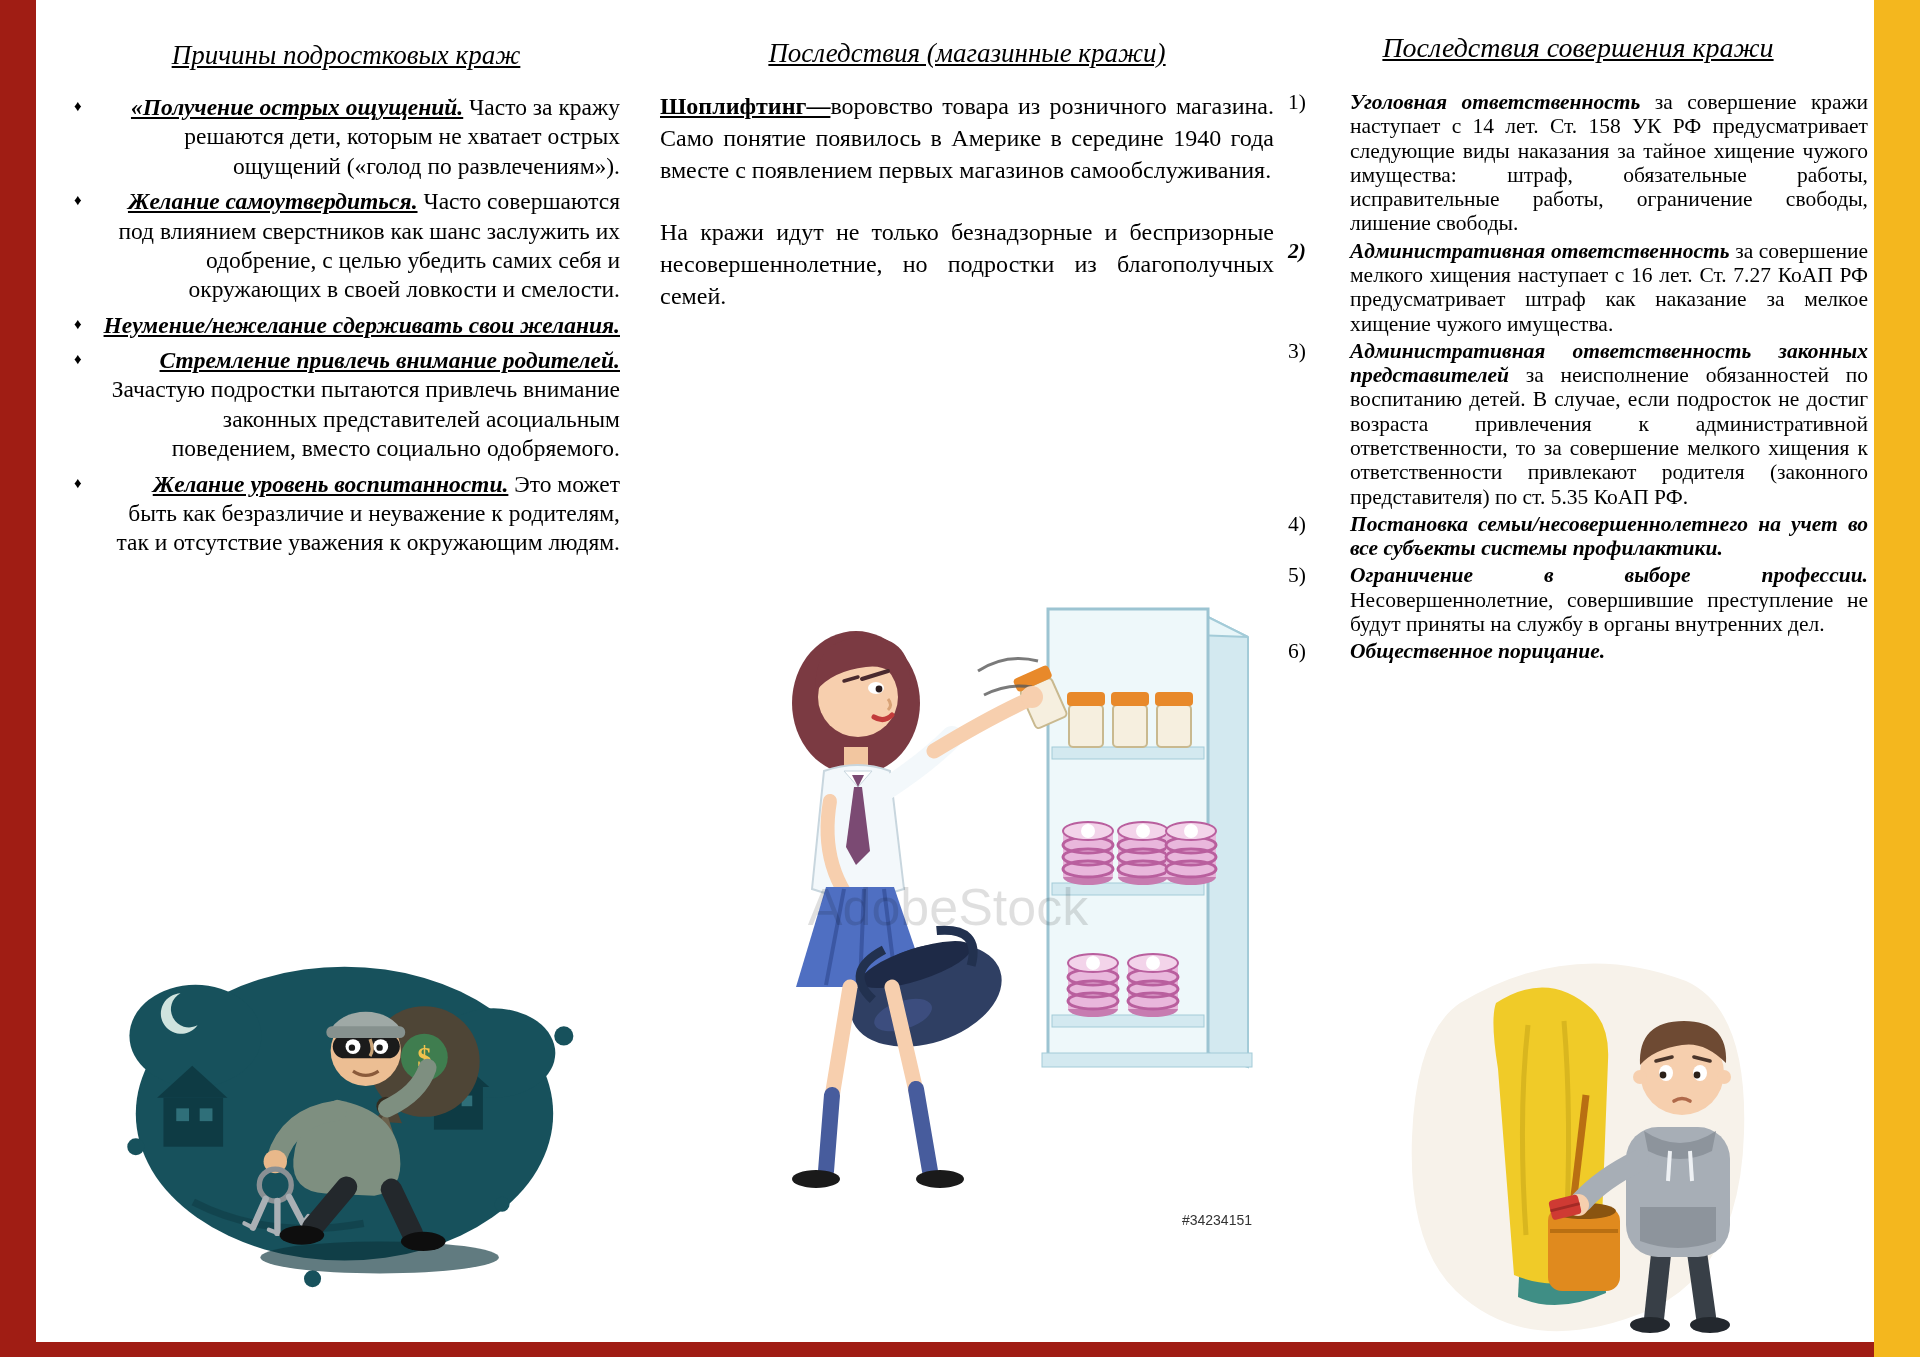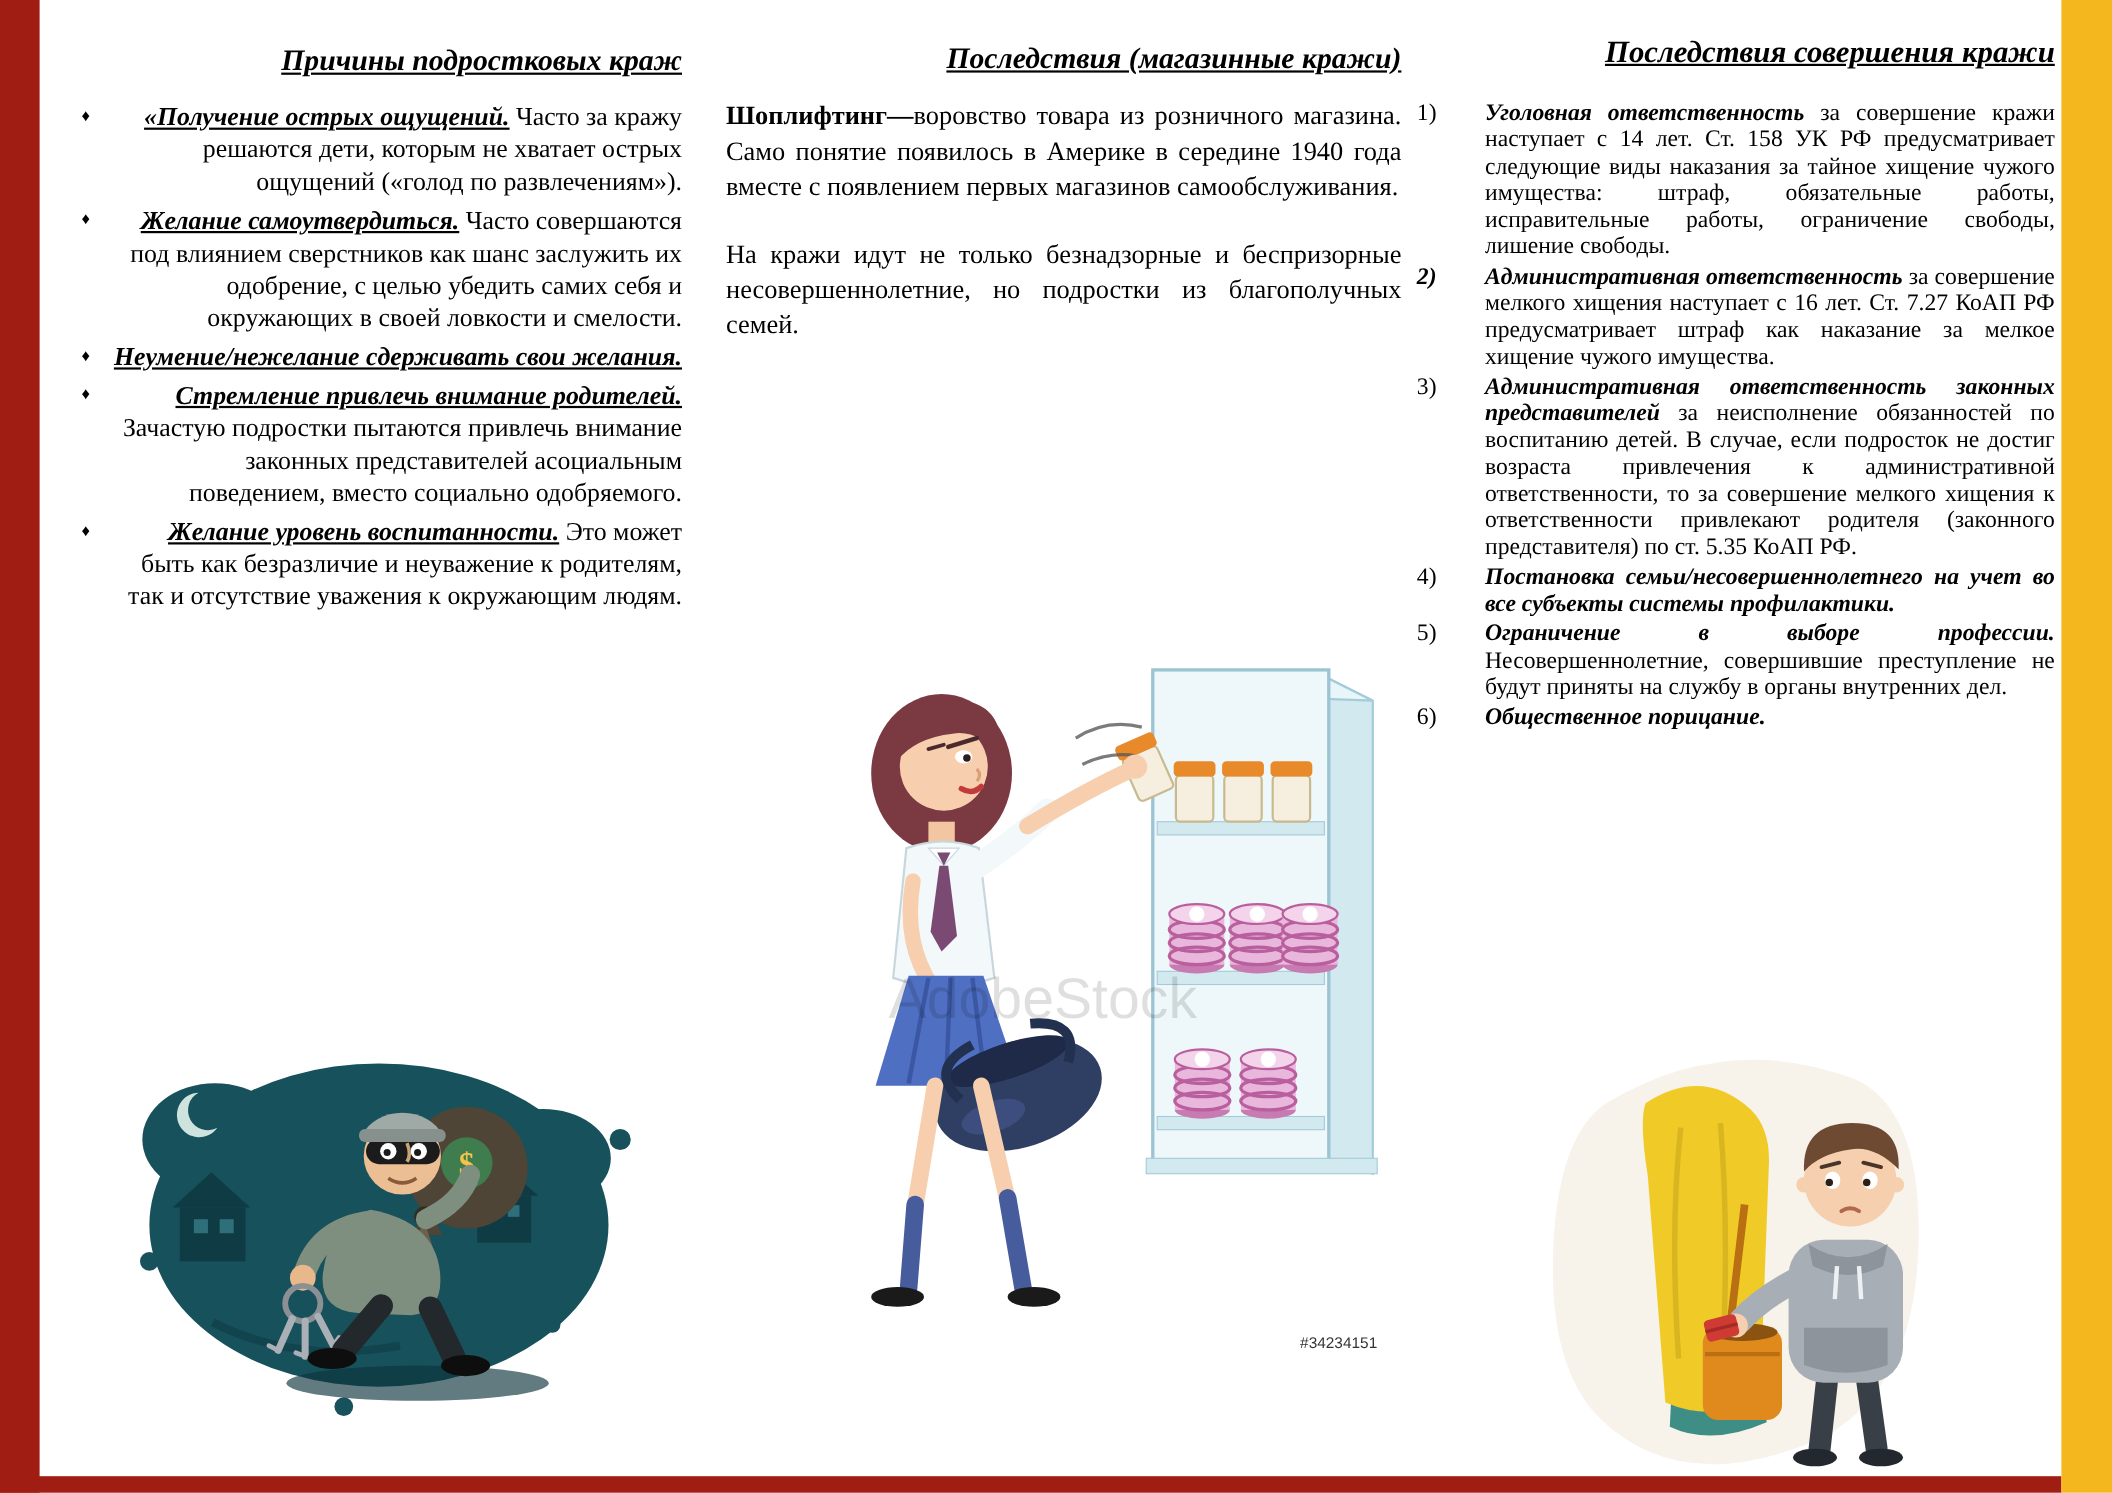--- a/index.html
+++ b/index.html
@@ -18,38 +18,38 @@
   .bar-right  { position: absolute; right: 0; top: 0; width: 46px; height: 100%; background: #f4b71e; z-index: 6; }
   .bar-bottom { position: absolute; left: 0; bottom: 0; width: 1874px; height: 15px; background: #a01d14; z-index: 5; }
 
   
   .column { position: absolute; top: 0; }
   #col1 { left: 72px;   width: 548px; }
   #col2 { left: 660px;  width: 614px; }
   #col3 { left: 1288px; width: 580px; }
 
   .col-title {
-    font-size: 27px; font-weight: bold; font-style: italic;
-    text-decoration: underline; text-align: right;
+    font-size: 27px; font-weight: normal; font-style: italic;
+    text-decoration: underline; text-align: center;
     margin: 40px 0 22px 0;
   }
   #col2 .col-title { margin-top: 38px; }
   #col3 .col-title { margin-top: 32px; margin-bottom: 26px; font-size: 28px; }
 
   
   .bullet-list { margin: 0; padding: 0; list-style: none; }
   .bullet-item {
     position: relative; padding-left: 28px;
     font-size: 23.5px; line-height: 1.25; margin-bottom: 6px; text-align: right;
   }
   .bullet-item::before {
     content: "♦"; position: absolute; left: 2px; top: 4px; font-size: 15px;
   }
   .lead-u { font-weight: bold; font-style: italic; text-decoration: underline; }
-  .lead-b { font-weight: bold; }
+  .lead-b { font-weight: bold; text-decoration: underline; }
   .lead-i { font-weight: bold; font-style: italic; }
 
   
   .para { font-size: 24px; line-height: 1.33; text-align: justify; margin: 0 0 30px 0; }
 
   
   .num-list { margin: 0; padding: 0; }
   .num-item { display: flex; font-size: 21.5px; line-height: 1.13; margin-bottom: 3px; }
   .num      { flex: 0 0 62px; }
   .num.bold { font-weight: bold; font-style: italic; }

